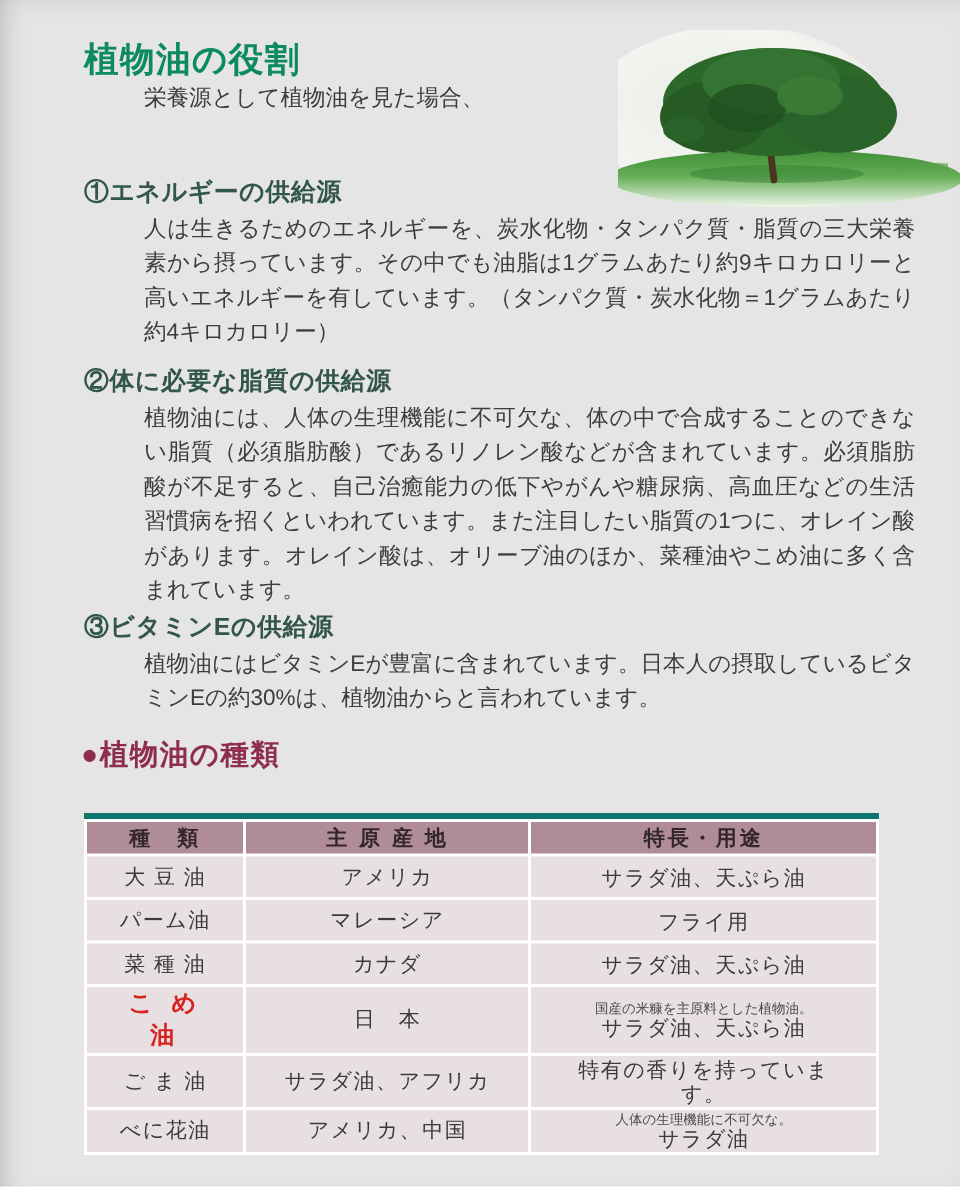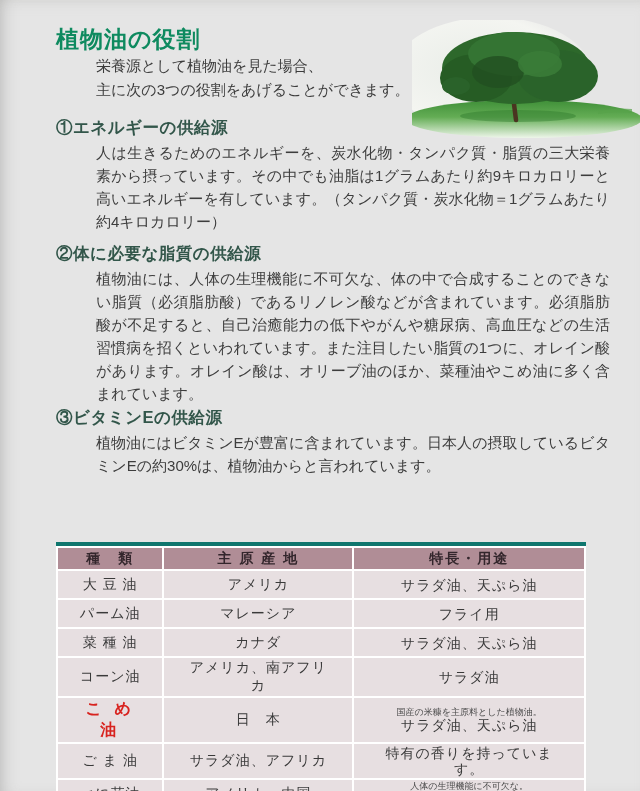--- a/index.html
+++ b/index.html
@@ -124,21 +124,20 @@
 </style>
 </head>
 <body>
 
 <div class="page">
 
   <h1 class="page-title">植物油の役割</h1>
 
   <div class="intro">
     <div>栄養源として植物油を見た場合、</div>
-    <div>主に次の3つの役割をあげることができます。</div>
   </div>
 
   <div class="tree-wrap">
     <svg viewBox="0 0 228 120" width="228" height="120" aria-hidden="true">
       <defs>
         <radialGradient id="mist" cx="40%" cy="45%" r="65%">
           <stop offset="0%" stop-color="#e9ede8"></stop>
           <stop offset="70%" stop-color="#f4f5f1"></stop>
           <stop offset="100%" stop-color="#f4f5f1" stop-opacity="0"></stop>
         </radialGradient>
@@ -165,20 +164,21 @@
 
   <h2 class="section-heading" id="sec1-heading">①エネルギーの供給源</h2>
   <p class="section-body" id="sec1-body">人は生きるためのエネルギーを、炭水化物・タンパク質・脂質の三大栄養素から摂っています。その中でも油脂は1グラムあたり約9キロカロリーと高いエネルギーを有しています。（タンパク質・炭水化物＝1グラムあたり約4キロカロリー）</p>
 
   <h2 class="section-heading" id="sec2-heading">②体に必要な脂質の供給源</h2>
   <p class="section-body" id="sec2-body">植物油には、人体の生理機能に不可欠な、体の中で合成することのできない脂質（必須脂肪酸）であるリノレン酸などが含まれています。必須脂肪酸が不足すると、自己治癒能力の低下やがんや糖尿病、高血圧などの生活習慣病を招くといわれています。また注目したい脂質の1つに、オレイン酸があります。オレイン酸は、オリーブ油のほか、菜種油やこめ油に多く含まれています。</p>
 
   <h2 class="section-heading" id="sec3-heading">③ビタミンEの供給源</h2>
   <p class="section-body" id="sec3-body">植物油にはビタミンEが豊富に含まれています。日本人の摂取しているビタミンEの約30%は、植物油からと言われています。</p>
 
+  <h2 class="table-heading">●植物油の種類</h2>
 
   <table class="oil-table">
     <colgroup>
       <col class="c-type">
         <col class="c-origin">
         <col class="c-feat">
     </colgroup>
     <thead>
       <tr>
         <th>種　類</th>
@@ -205,28 +205,20 @@
     </tr>
         <tr>
       <td class="type-cell">菜 種 油</td>
       <td>カナダ</td>
       <td>
 
         <span class="cell-feature-main">サラダ油、天ぷら油</span>
       </td>
     </tr>
         <tr>
-      <td class="type-cell">コーン油</td>
-      <td>アメリカ、南アフリカ</td>
-      <td>
-
-        <span class="cell-feature-main">サラダ油</span>
-      </td>
-    </tr>
-        <tr>
       <td class="type-cell highlight">こ め 油</td>
       <td>日　本</td>
       <td>
         <span class="cell-note">国産の米糠を主原料とした植物油。</span>
         <span class="cell-feature-main">サラダ油、天ぷら油</span>
       </td>
     </tr>
         <tr>
       <td class="type-cell">ご ま 油</td>
       <td>サラダ油、アフリカ</td>

